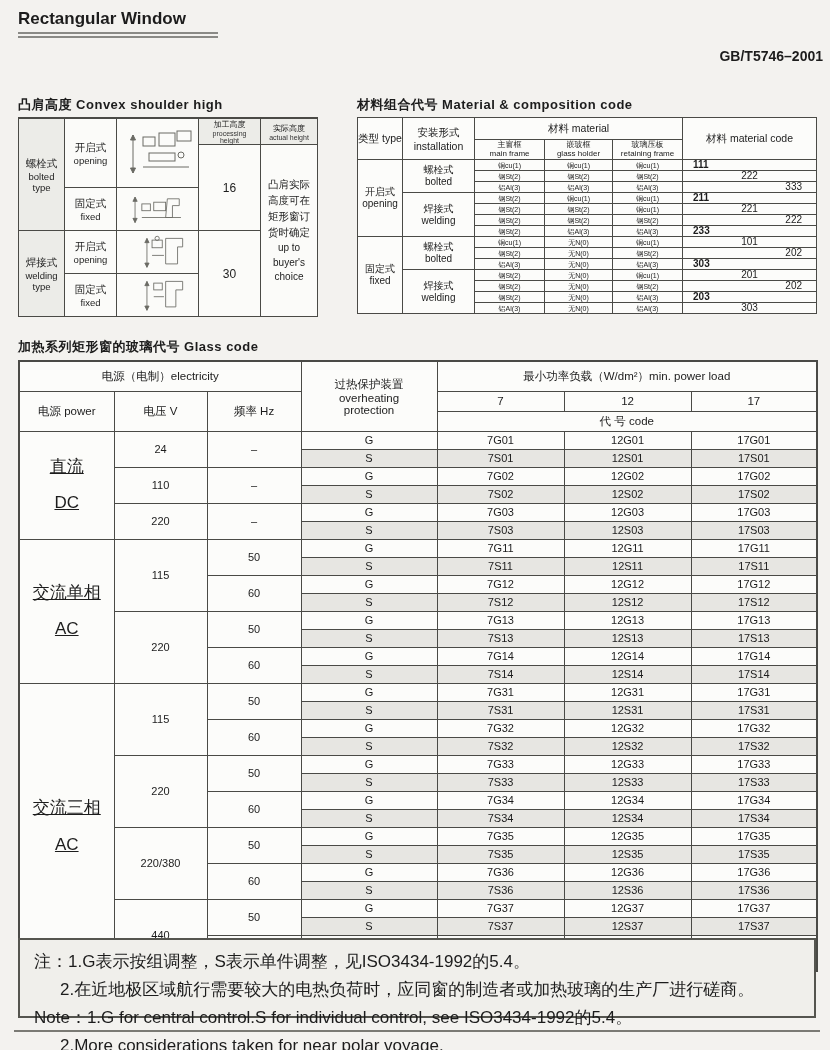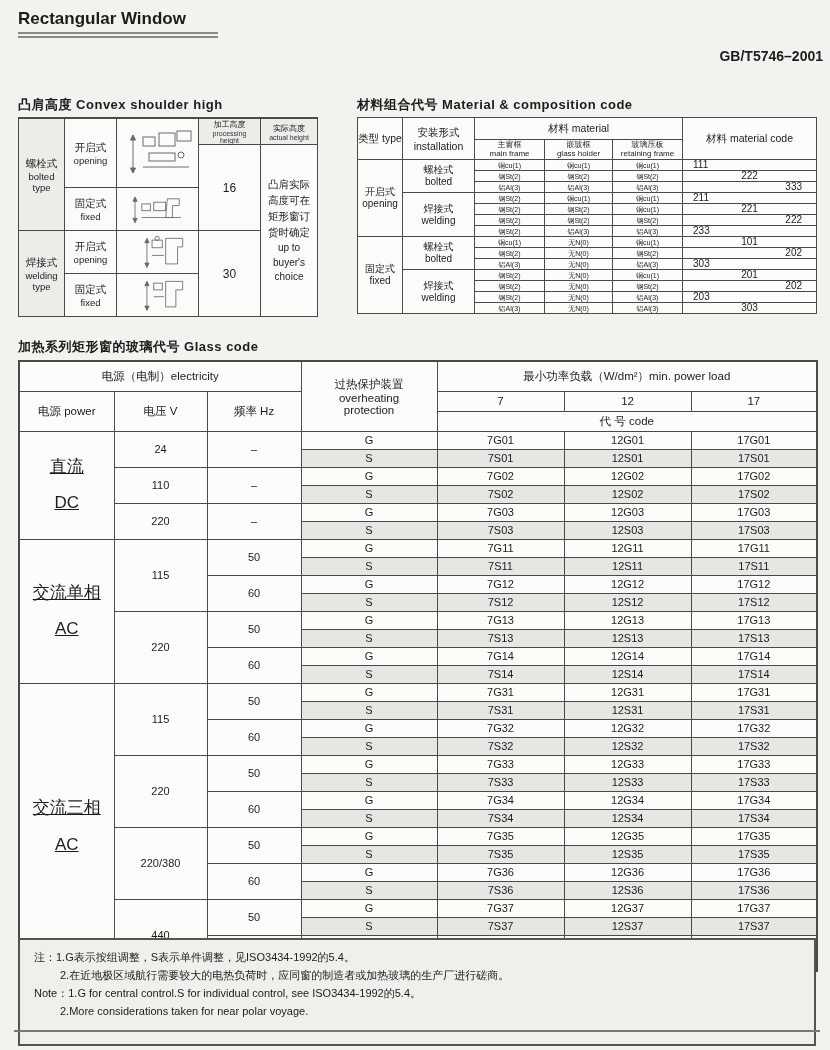--- a/index.html
+++ b/index.html
@@ -50,42 +50,42 @@
 
   
   #material-title { position:absolute; left:357px; top:96px; }
   #material { position:absolute; left:357px; top:117px; width:459px; }
   #material th { font-weight:normal; }
   #material .h1 { height:22px; font-size:10.5px; }
   #material .h2 th { height:20px; font-size:8px; line-height:1.1; }
   #material td { height:11px; font-size:7px; line-height:1; text-align:center; padding:0; }
   #material td.span-cell { font-size:10px; line-height:1.2; }
   #material td.code { font-size:10px; }
-  .al-left  { text-align:left !important; padding-left:10px !important; }
+  .al-left  { text-align:left !important; padding-left:10px !important;font-weight:bold; }
   .al-center{ text-align:center !important; }
   .al-right { text-align:right !important; padding-right:14px !important; }
 
   
   #glass-title { position:absolute; left:18px; top:338px; }
   #glass { position:absolute; left:18px; top:360px; width:798px; border:2px solid #4a4a46; }
   #glass th { font-weight:normal; font-size:11.5px; }
   #glass .gh1 th { height:30px; }
   #glass .gh2 th { height:20px; }
   #glass .gh3 th { height:20px;margin-left:26px; }
   #glass td { height:18px; font-size:11px; text-align:center; }
   #glass td.power-cell div { line-height:1.2; }
   #glass td.power-cell { font-size:17px;text-decoration:underline; }
   #glass tr.s-row td { background:#e7e6e2; }
   #glass td.merged { background:#fcfcfa !important; }
 
   
   #notes {
-    position:absolute; left:18px; top:938px; width:798px; height:108px;
+    position:absolute; left:18px; top:938px; width:798px; height:80px;
     border:2px solid #55554f; background:#f0efeb;
-    padding:8px 10px 0 14px; font-size:11px; line-height:1.65;
+    padding:8px 10px 0 14px; font-size:17px; line-height:1.65;
   }
   #notes .indent { padding-left:26px; }
   #bottom-rule { position:absolute; left:14px; top:1030px; width:806px; height:2px; background:#7a7a74; }
 </style>
 </head>
 <body>
 
 <div id="page">
 
   <div class="hdr">

